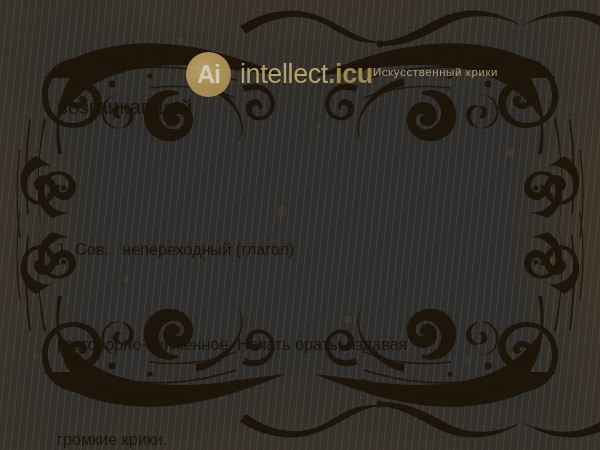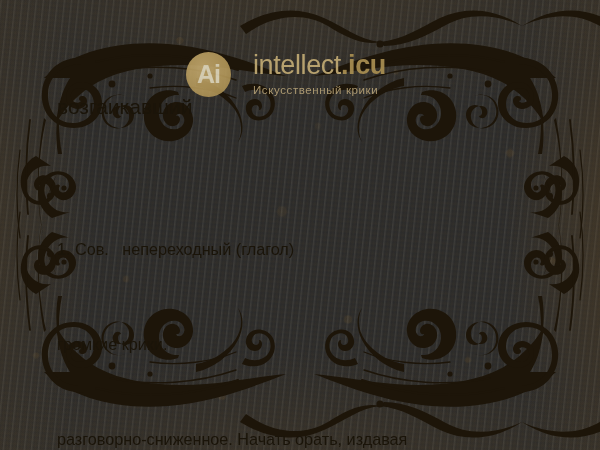--- a/index.html
+++ b/index.html
@@ -86,39 +86,39 @@
   .frame { position: absolute; inset: 0; pointer-events: none; }
   .frame svg { display: block; width: 600px; height: 450px; }
 
   
   .watermark {
     position: absolute;
     left: 186px;
     top: 52px;
     display: flex;
     align-items: center;
-    gap: 22px;
+    gap: 9px;
     pointer-events: none;
     user-select: none;
   }
   .wm-badge {
     width: 45px; height: 45px;
     border-radius: 50%;
     background: radial-gradient(circle at 38% 32%, #cdb173 0%, #bda05f 55%, #ab8f4f 100%);
     opacity: .85;
     display: flex;
     align-items: center;
     justify-content: center;
     color: #efe6c8;
     font-size: 25px;
     font-weight: 700;
     letter-spacing: -1px;
     font-family: "Liberation Sans", sans-serif;
   }
-  .wm-text { display: flex; flex-direction: column; line-height: 1; }
+  .wm-text { display: flex; flex-direction: row; line-height: 1; }
   .wm-title {
     font-size: 27px;
     color: #c2ab74;
     opacity: .92;
     letter-spacing: -0.4px;
     font-family: "Liberation Sans", sans-serif;
   }
   .wm-title b { color: #a98f52; font-weight: 700; }
   .wm-sub {
     margin-top: 6px;
@@ -246,22 +246,22 @@
       <div class="wm-title"><span>intellect</span><b>.icu</b></div>
       <div class="wm-sub">Искусственный  крики</div>
     </div>
   </div>
 
   <div class="article">
     <div class="headword">возгаикавший</div>
 
     <div class="sense">
       <div class="line">1. Сов.   непереходный (глагол)</div>
+      <div class="line">разговорно-сниженное. Начать орать, издавая</div>
       <div class="line">громкие крики.</div>
-      <div class="line">разговорно-сниженное. Начать орать, издавая</div>
     </div>
 
     <div class="sense">
       
       
       
     </div>
 
     
   </div>

